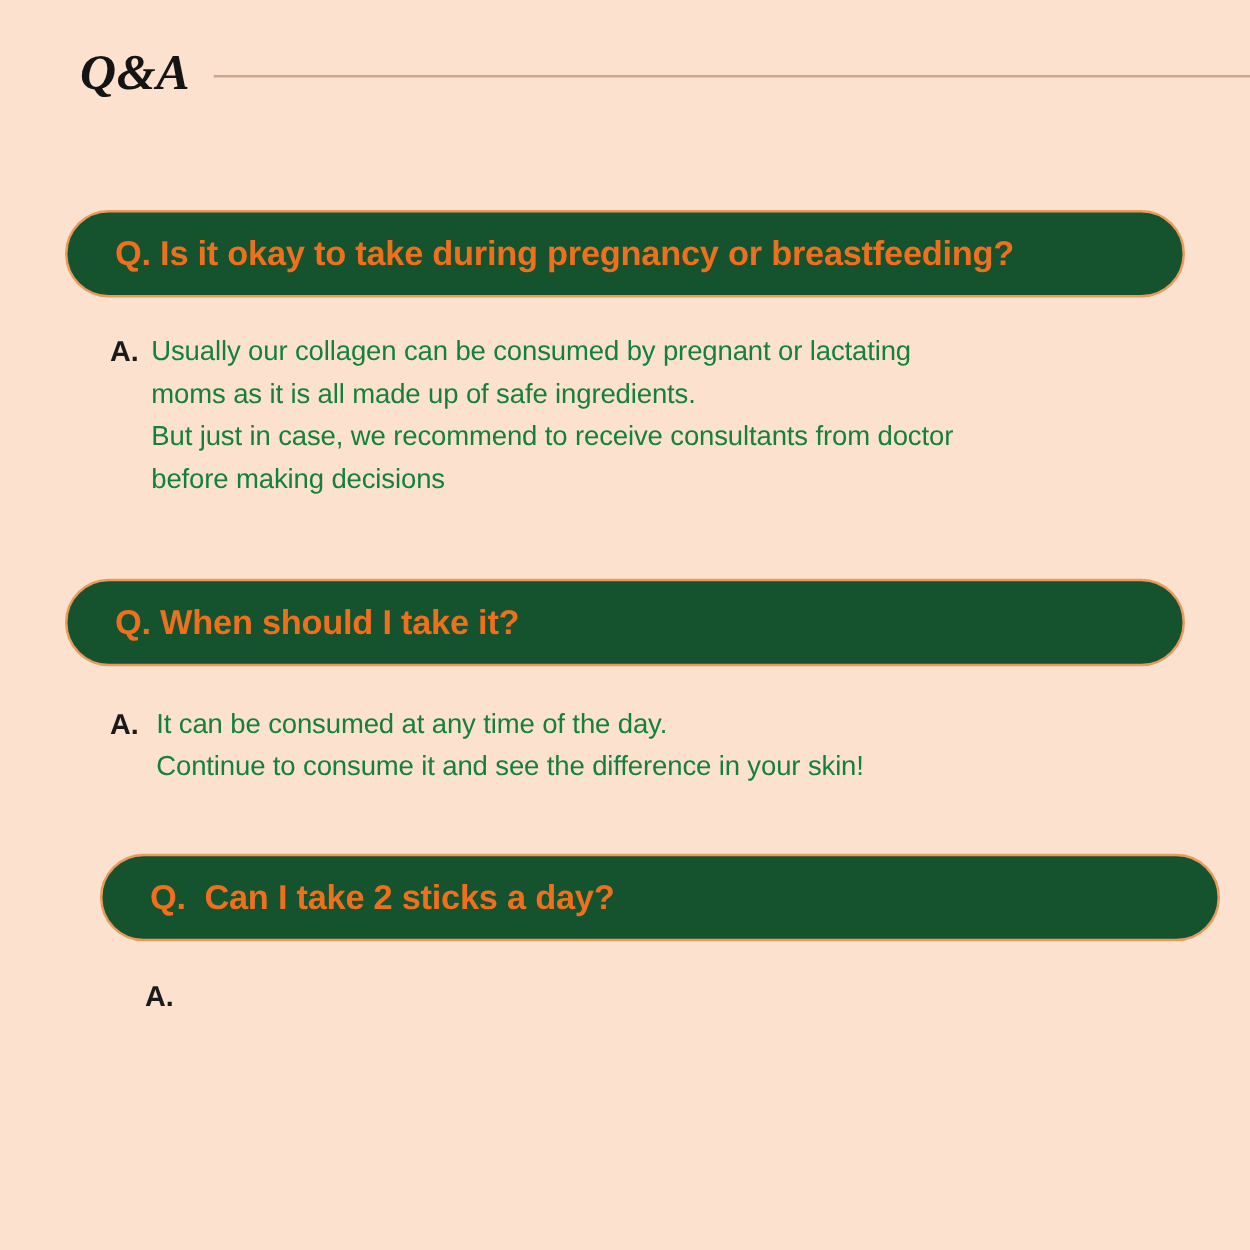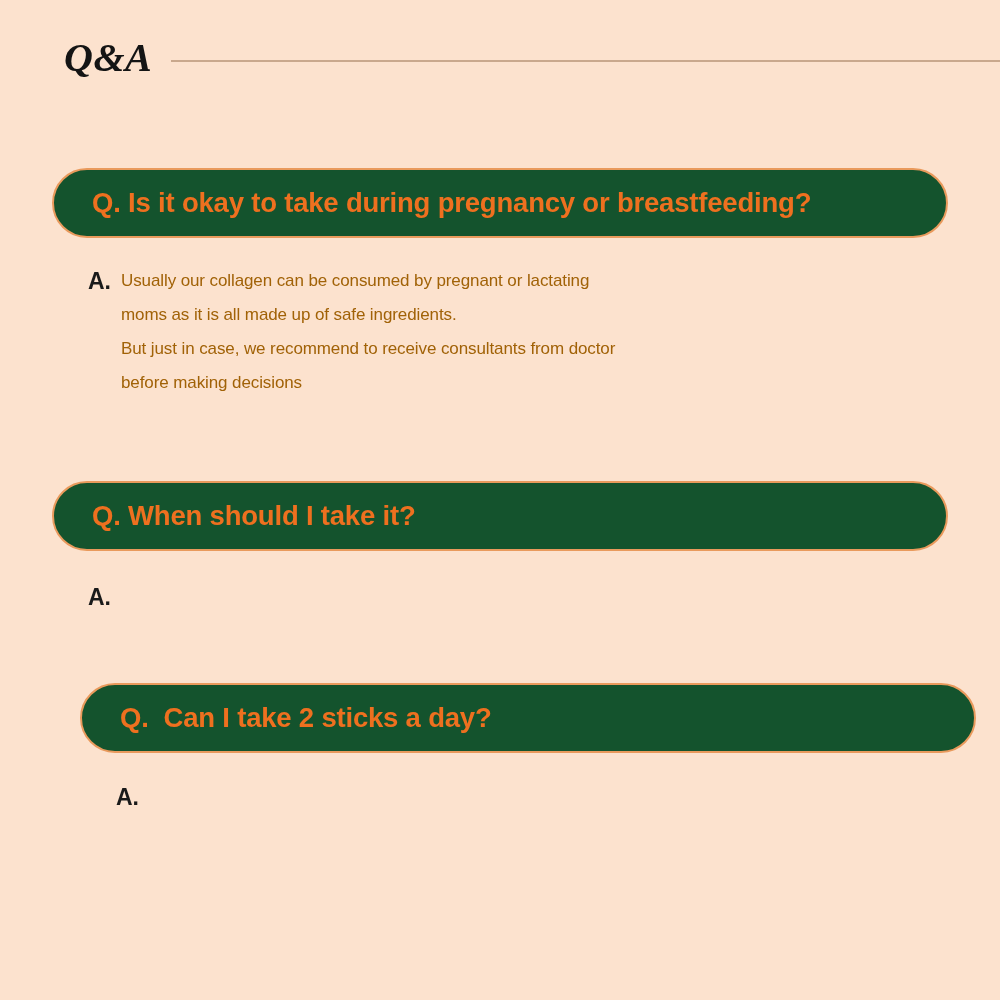--- a/index.html
+++ b/index.html
@@ -59,21 +59,21 @@
     top: 0;
     width: 1000px;
   }
 
   .qa-block {
     position: absolute;
     left: 0;
     width: 1000px;
   }
   .qa-block.b0 { top: 168px; }
-  .qa-block.b1 { top: 481px; }
+  .qa-block.b1 { top: 463px; }
   .qa-block.b2 { top: 683px; padding-left: 28px; }
 
   .question-pill {
     box-sizing: border-box;
     margin-left: 52px;
     width: 896px;
     height: 70px;
     background: #14532d;
     border: 2px solid #E99A5C;
     border-radius: 38px;
@@ -102,22 +102,22 @@
     font-family: "Liberation Sans", sans-serif;
     font-weight: 700;
     font-size: 23px;
     color: #1A1A1A;
     line-height: 34px;
     flex: 0 0 auto;
   }
   .answer-body {
     font-family: "Liberation Sans", sans-serif;
     font-weight: 400;
-    font-size: 17px;
-    color: #a16207;
+    font-size: 22px;
+    color: #15803d;
     line-height: 34px;
     margin-left: 10px;
     white-space: pre-line;
     letter-spacing: -0.1px;
   }
   .qa-block.b1 .answer-body,
   .qa-block.b2 .answer-body { margin-left: 14px; }
   .qa-block.b1 .answer { margin-top: 29px; }
   .qa-block.b2 .answer { margin-top: 27px; }
 </style>
@@ -145,20 +145,22 @@
 before making decisions</span>
       </div>
     </div>
 
     <div class="qa-block b1">
       <div class="question-pill">
         <span class="question-text">Q. When should I take it?</span>
       </div>
       <div class="answer">
         <span class="answer-label">A.</span>
+        <span class="answer-body">It can be consumed at any time of the day.
+Continue to consume it and see the difference in your skin!</span>
       </div>
     </div>
 
     <div class="qa-block b2">
       <div class="question-pill">
         <span class="question-text">Q.  Can I take 2 sticks a day?</span>
       </div>
       <div class="answer">
         <span class="answer-label">A.</span>
       </div>

